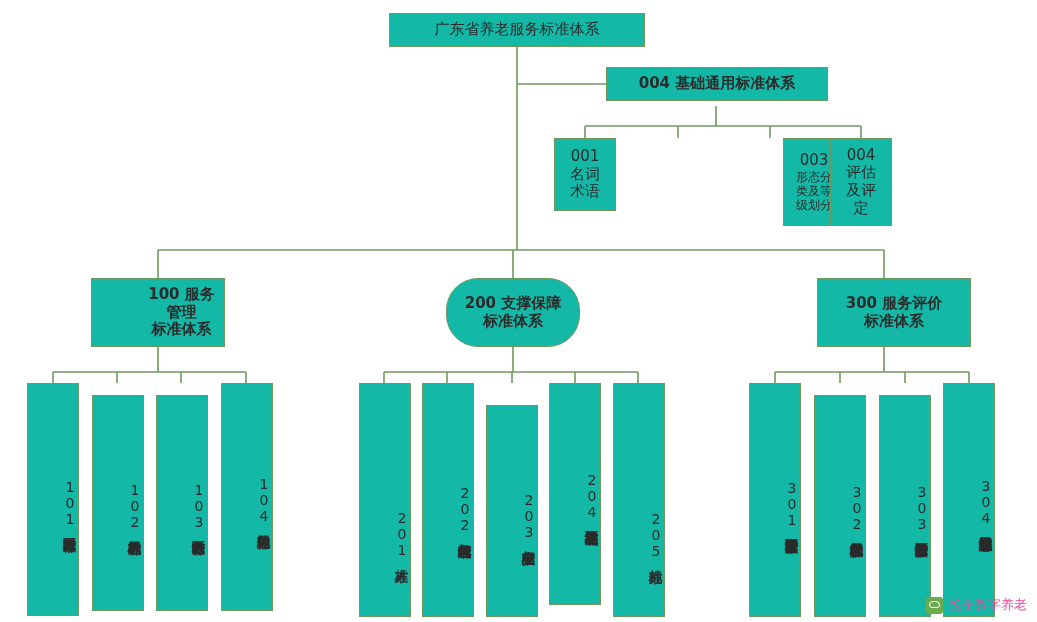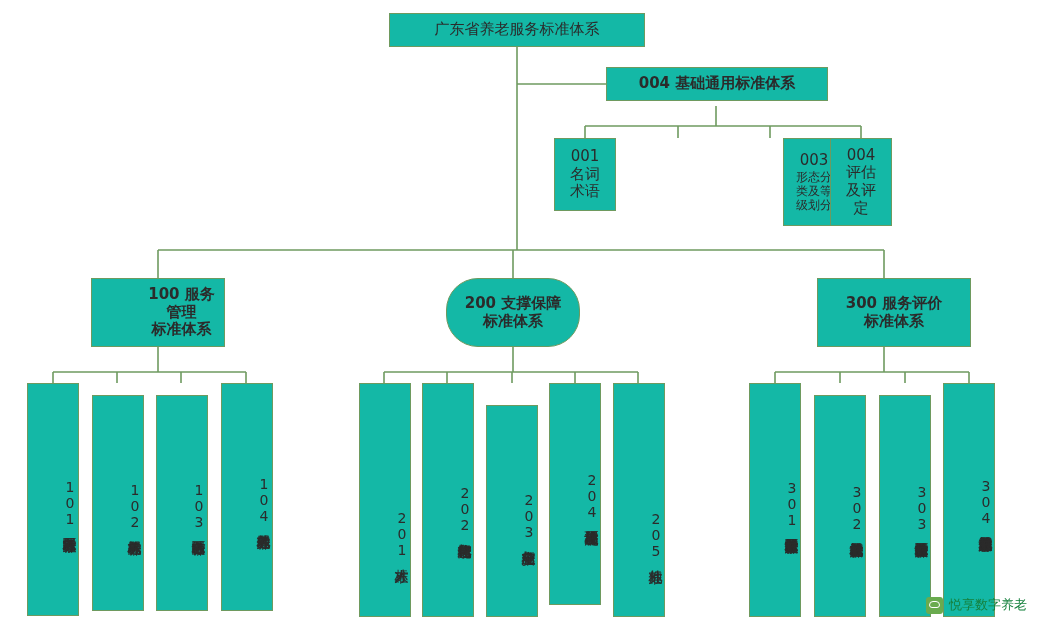--- a/index.html
+++ b/index.html
@@ -37,21 +37,21 @@
     align-items:flex-start;
     justify-content:center;
     padding-top:6px;
   }
   .v-node .txt{padding:0;}
   .small{font-size:12px;}
   .wm{
     position:absolute;
     right:10px;bottom:8px;
     display:flex;align-items:center;gap:6px;
-    color:#15803d;font-size:13px;
+    color:#ec4899;font-size:13px;
   }
   .wm .wm-ico{
     width:17px;height:17px;border-radius:3px;background:#6aab4e;
     display:inline-block;position:relative;
   }
   .wm .wm-ico:after{
     content:"";position:absolute;left:3px;top:4px;width:11px;height:7px;
     border:1.5px solid #fff;border-radius:4px 4px 3px 3px;box-sizing:border-box;
   }
 </style>

